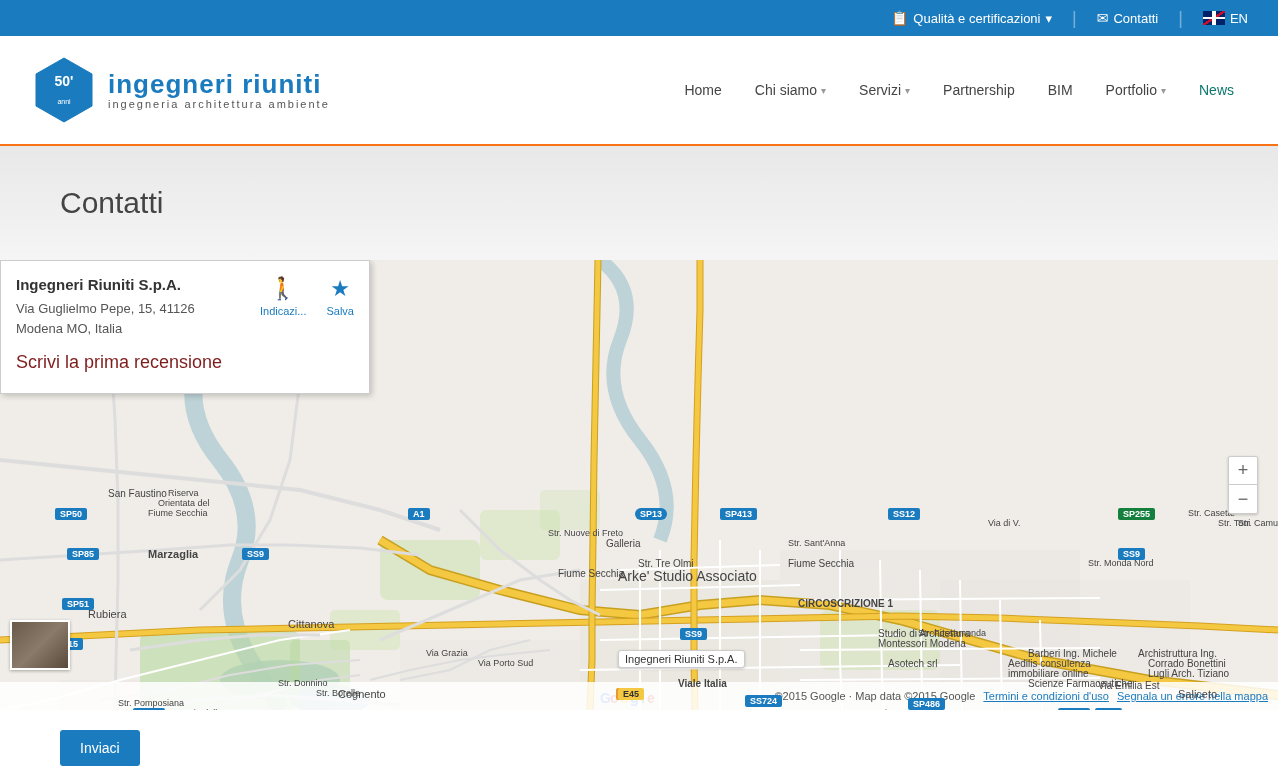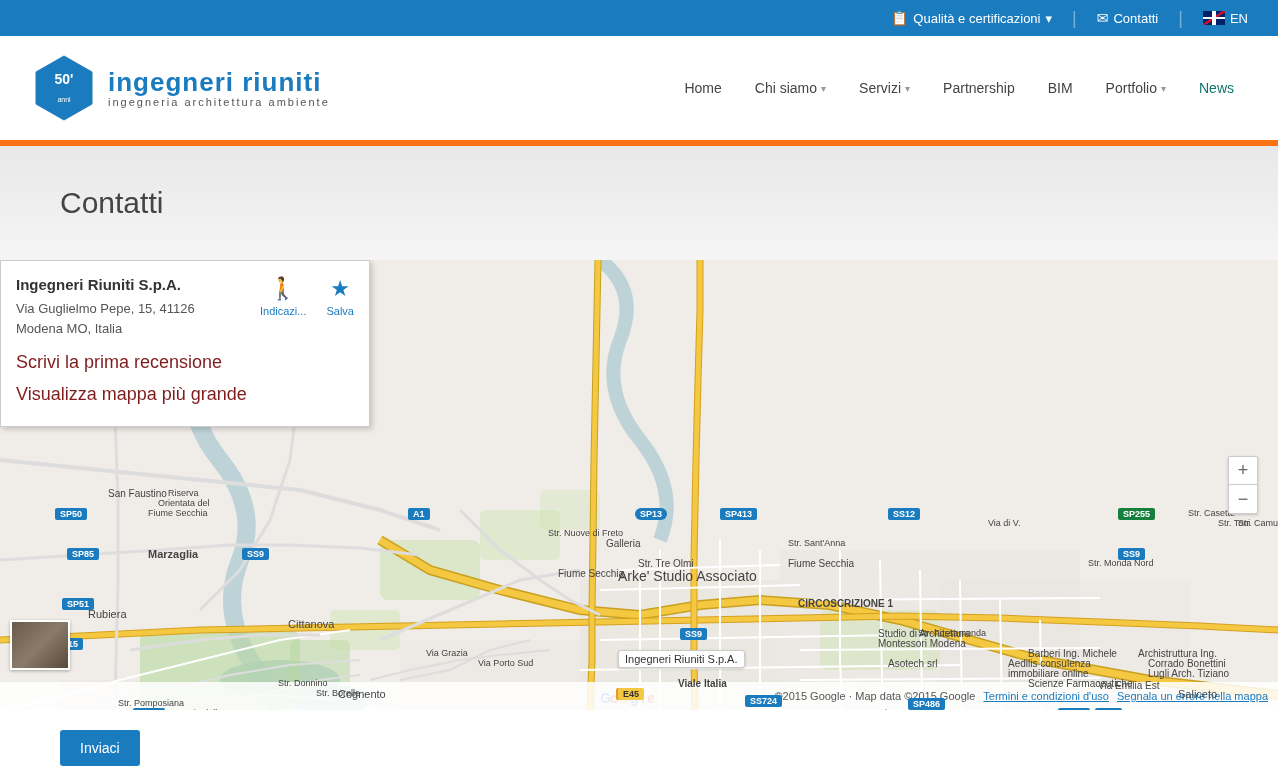--- a/index.html
+++ b/index.html
@@ -24,21 +24,21 @@
       color: #fff;
       cursor: pointer;
       padding: 0 10px;
     }
     .top-bar-divider { color: rgba(255,255,255,0.4); font-size: 18px; }
     .top-bar-icon { font-size: 14px; }
 
     
     .header {
       background: #fff;
-      border-bottom: 6px solid #f97316;
+      border-bottom: 2px solid #f97316;
       height: 110px;
       display: flex;
       align-items: center;
       padding: 0 30px;
       justify-content: space-between;
     }
     .logo-container {
       display: flex;
       align-items: center;
       gap: 10px;
@@ -525,21 +525,20 @@
         <span class="map-popup-action-label">Salva</span>
       </div>
     </div>
     <div class="map-popup-title">Ingegneri Riuniti S.p.A.</div>
     <div class="map-popup-address">
       <span>Via Guglielmo Pepe, 15, 41126</span><br>
       <span>Modena MO, Italia</span>
     </div>
     <div class="map-popup-links">
       <a href="#">Scrivi la prima recensione</a>
-      <a href="#">Visualizza mappa più grande</a>
     </div>
   </div>
 
   <div class="map-streetview">
     <div class="map-streetview-inner"></div>
   </div>
 
   <div class="map-controls">
     <div class="map-control-btn">+</div>
     <div class="map-control-btn">−</div>

